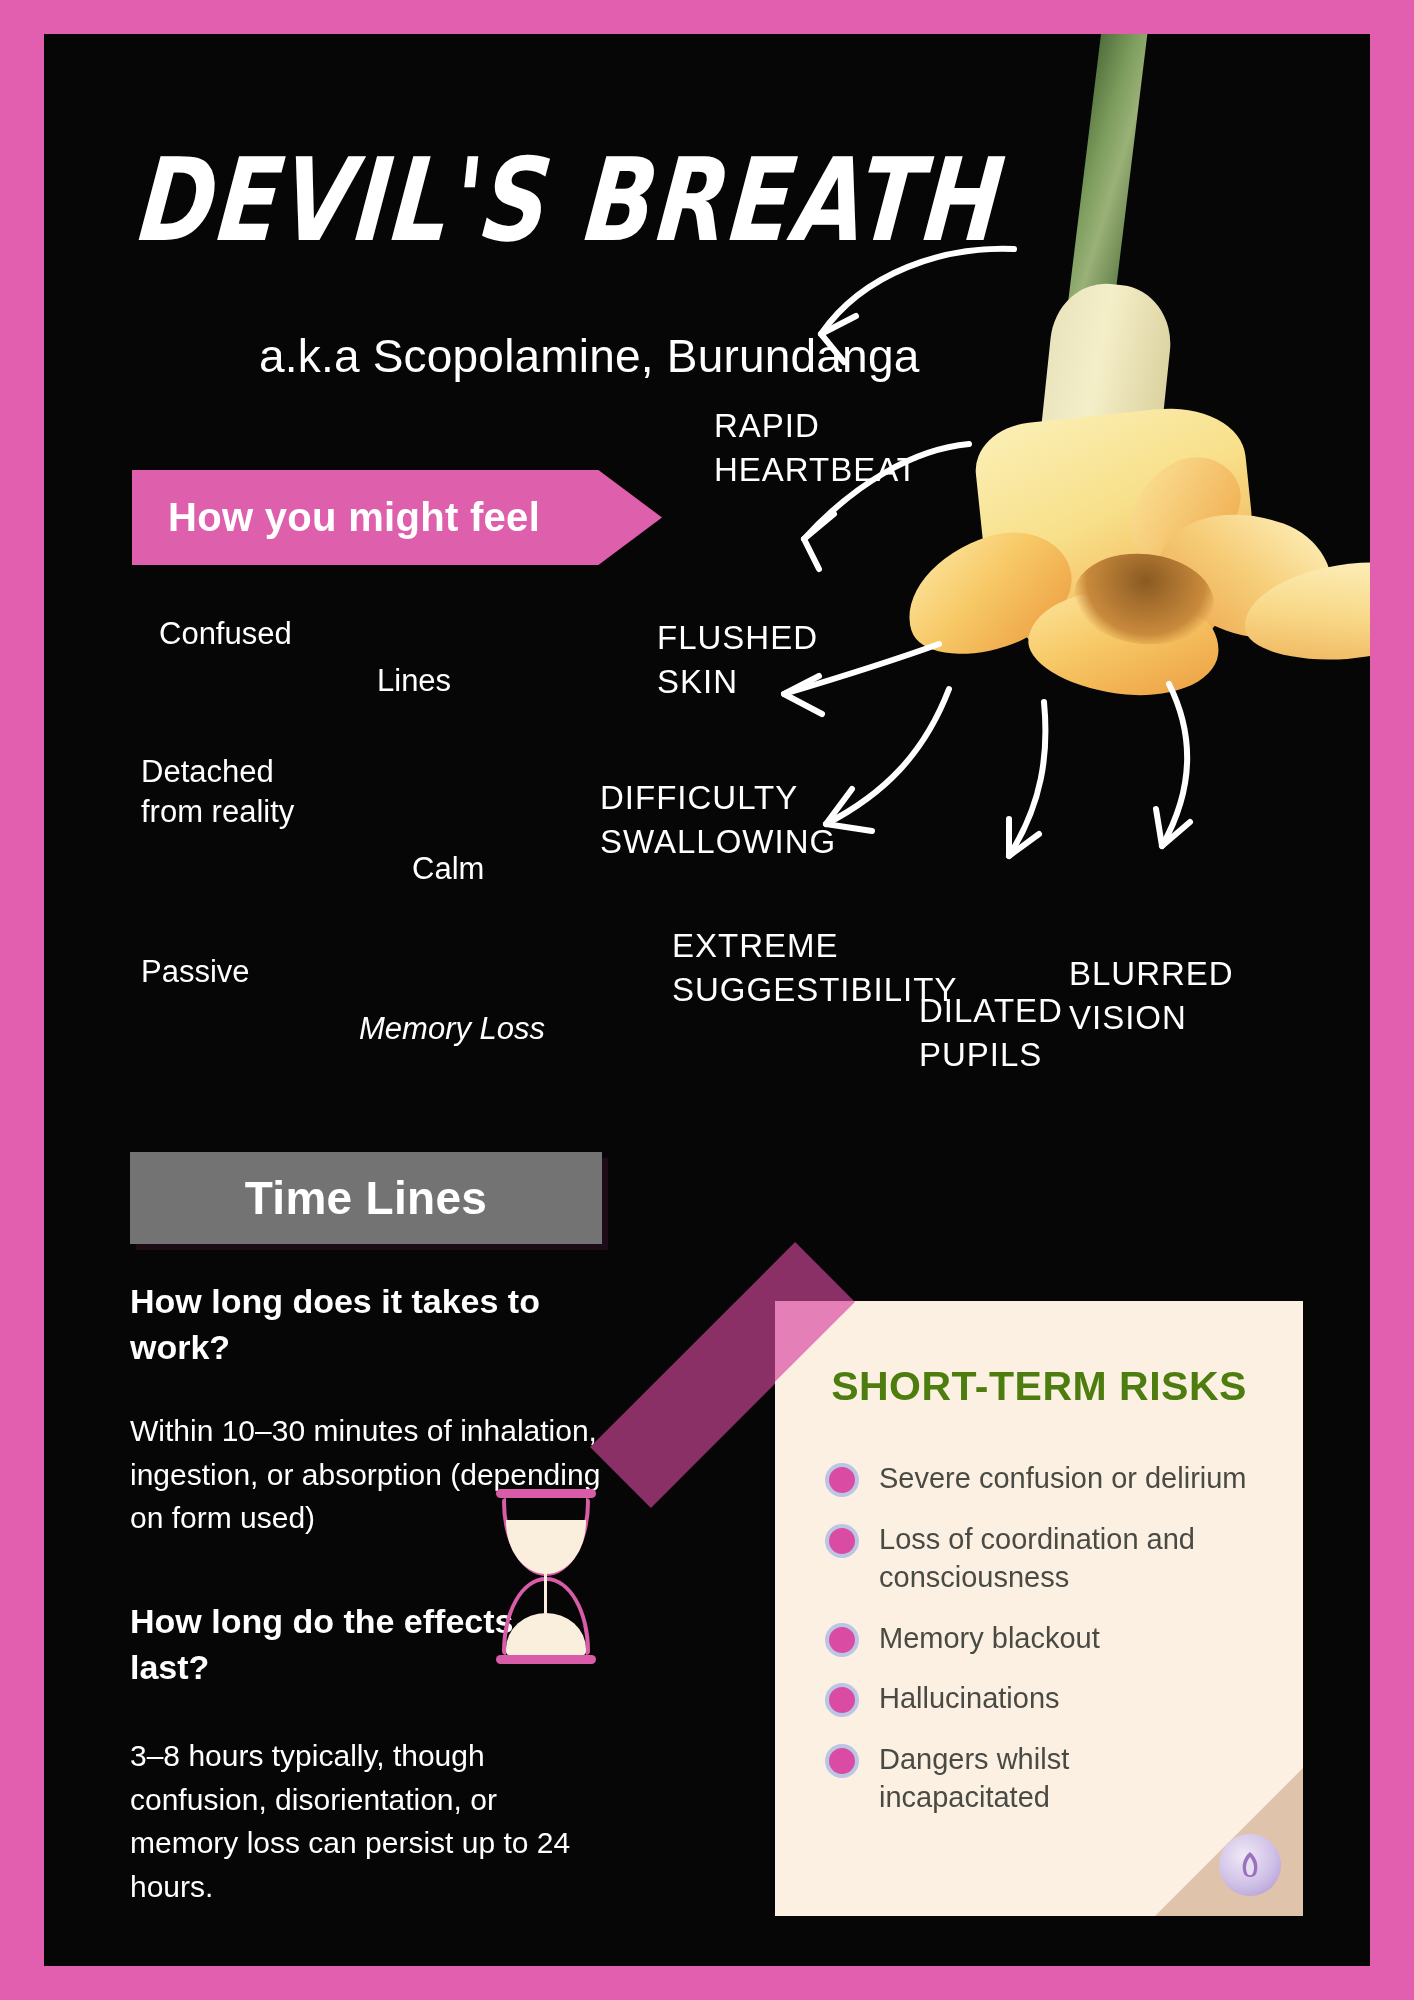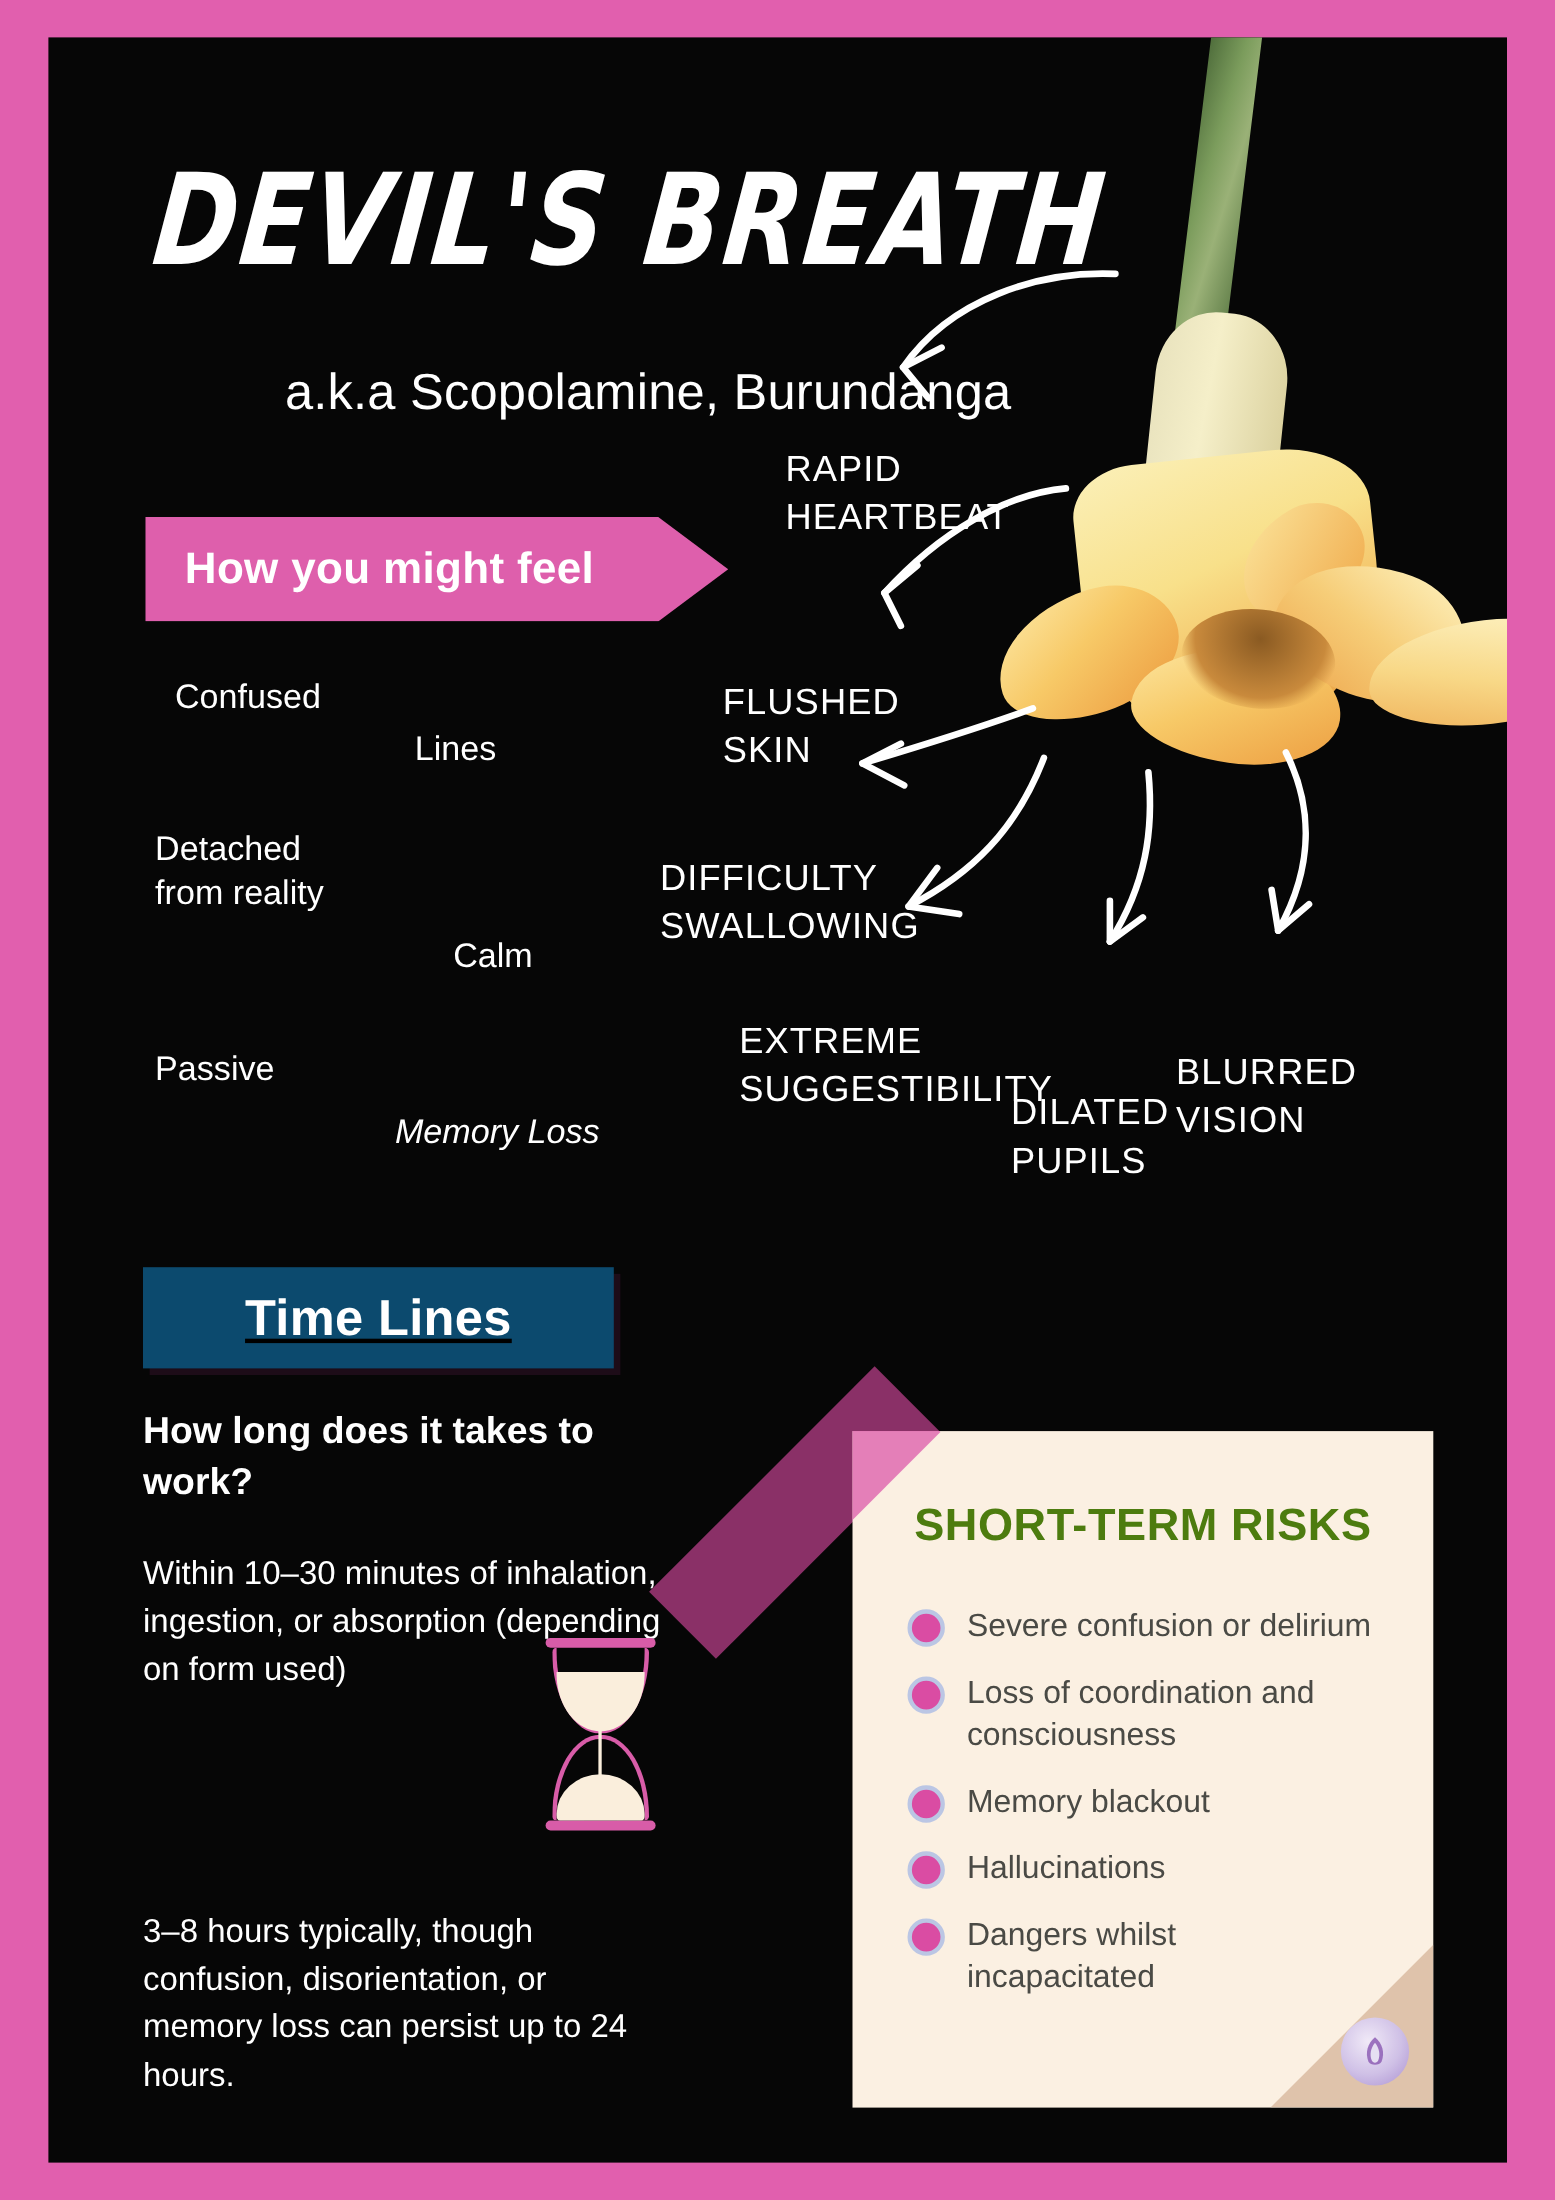--- a/index.html
+++ b/index.html
@@ -125,24 +125,24 @@
     border-radius: 50%;
     transform: rotate(6deg);
   }
 
   
   .arrows { position: absolute; left: 0; top: 0; width: 1326px; height: 1932px; pointer-events: none; }
 
   
   .timelines-box {
     position: absolute; left: 86px; top: 1118px;
-    width: 428px; height: 92px;
-    background: #0c4a6e;
+    width: 472px; height: 92px;
+    background: #737373;
     box-shadow: 6px 6px 0 #1d0c18;
-    display: flex; align-items: center; justify-content: center; text-decoration: underline;
+    display: flex; align-items: center; justify-content: center;
   }
   .timelines-box .label {
     color: #ffffff; font-size: 46px; font-weight: bold; letter-spacing: 0.3px;
   }
 
   .q {
     position: absolute;
     color: #ffffff; font-weight: bold;
     font-size: 34px; line-height: 1.35;
     white-space: pre-line;
@@ -305,20 +305,22 @@
 
     <div class="timelines-box">
       <span class="label">Time Lines</span>
     </div>
 
     <div class="q" style="left:86px; top:1245px; width:480px;">How long does it takes to
 work?</div>
     <div class="a" style="left:86px; top:1375px; width:590px;">Within 10–30 minutes of inhalation,
 ingestion, or absorption (depending
 on form used)</div>
+    <div class="q" style="left:86px; top:1565px; width:460px;">How long do the effects
+last?</div>
     <div class="a" style="left:86px; top:1700px; width:560px;">3–8 hours typically, though
 confusion, disorientation, or
 memory loss can persist up to 24
 hours.</div>
 
     <div class="hourglass">
       <div class="hg-cap hg-top"></div>
       <div class="hg-cap hg-bot"></div>
       <div class="hg-glass">
         <div class="hg-half hg-upper"></div>

